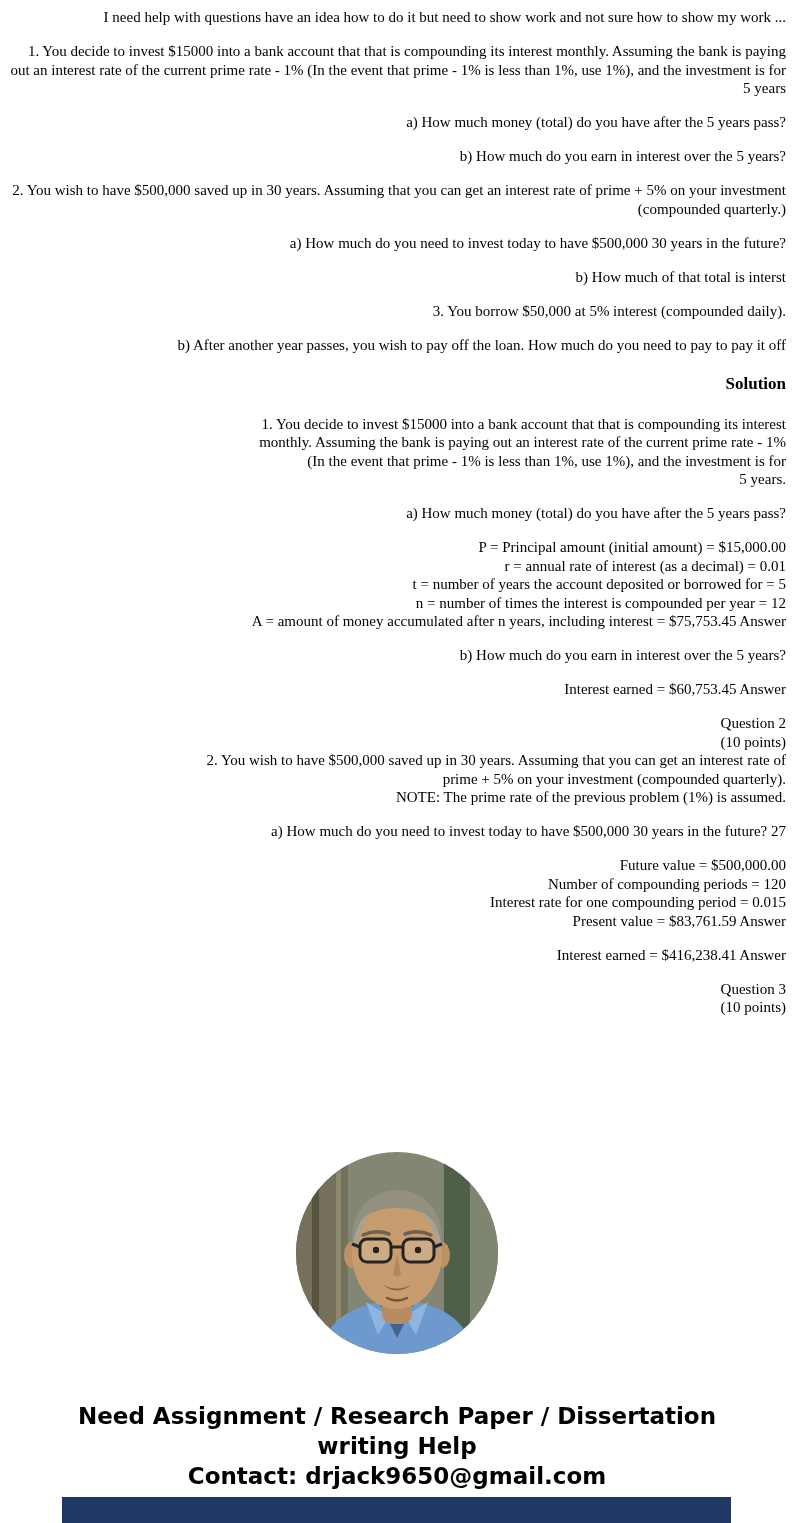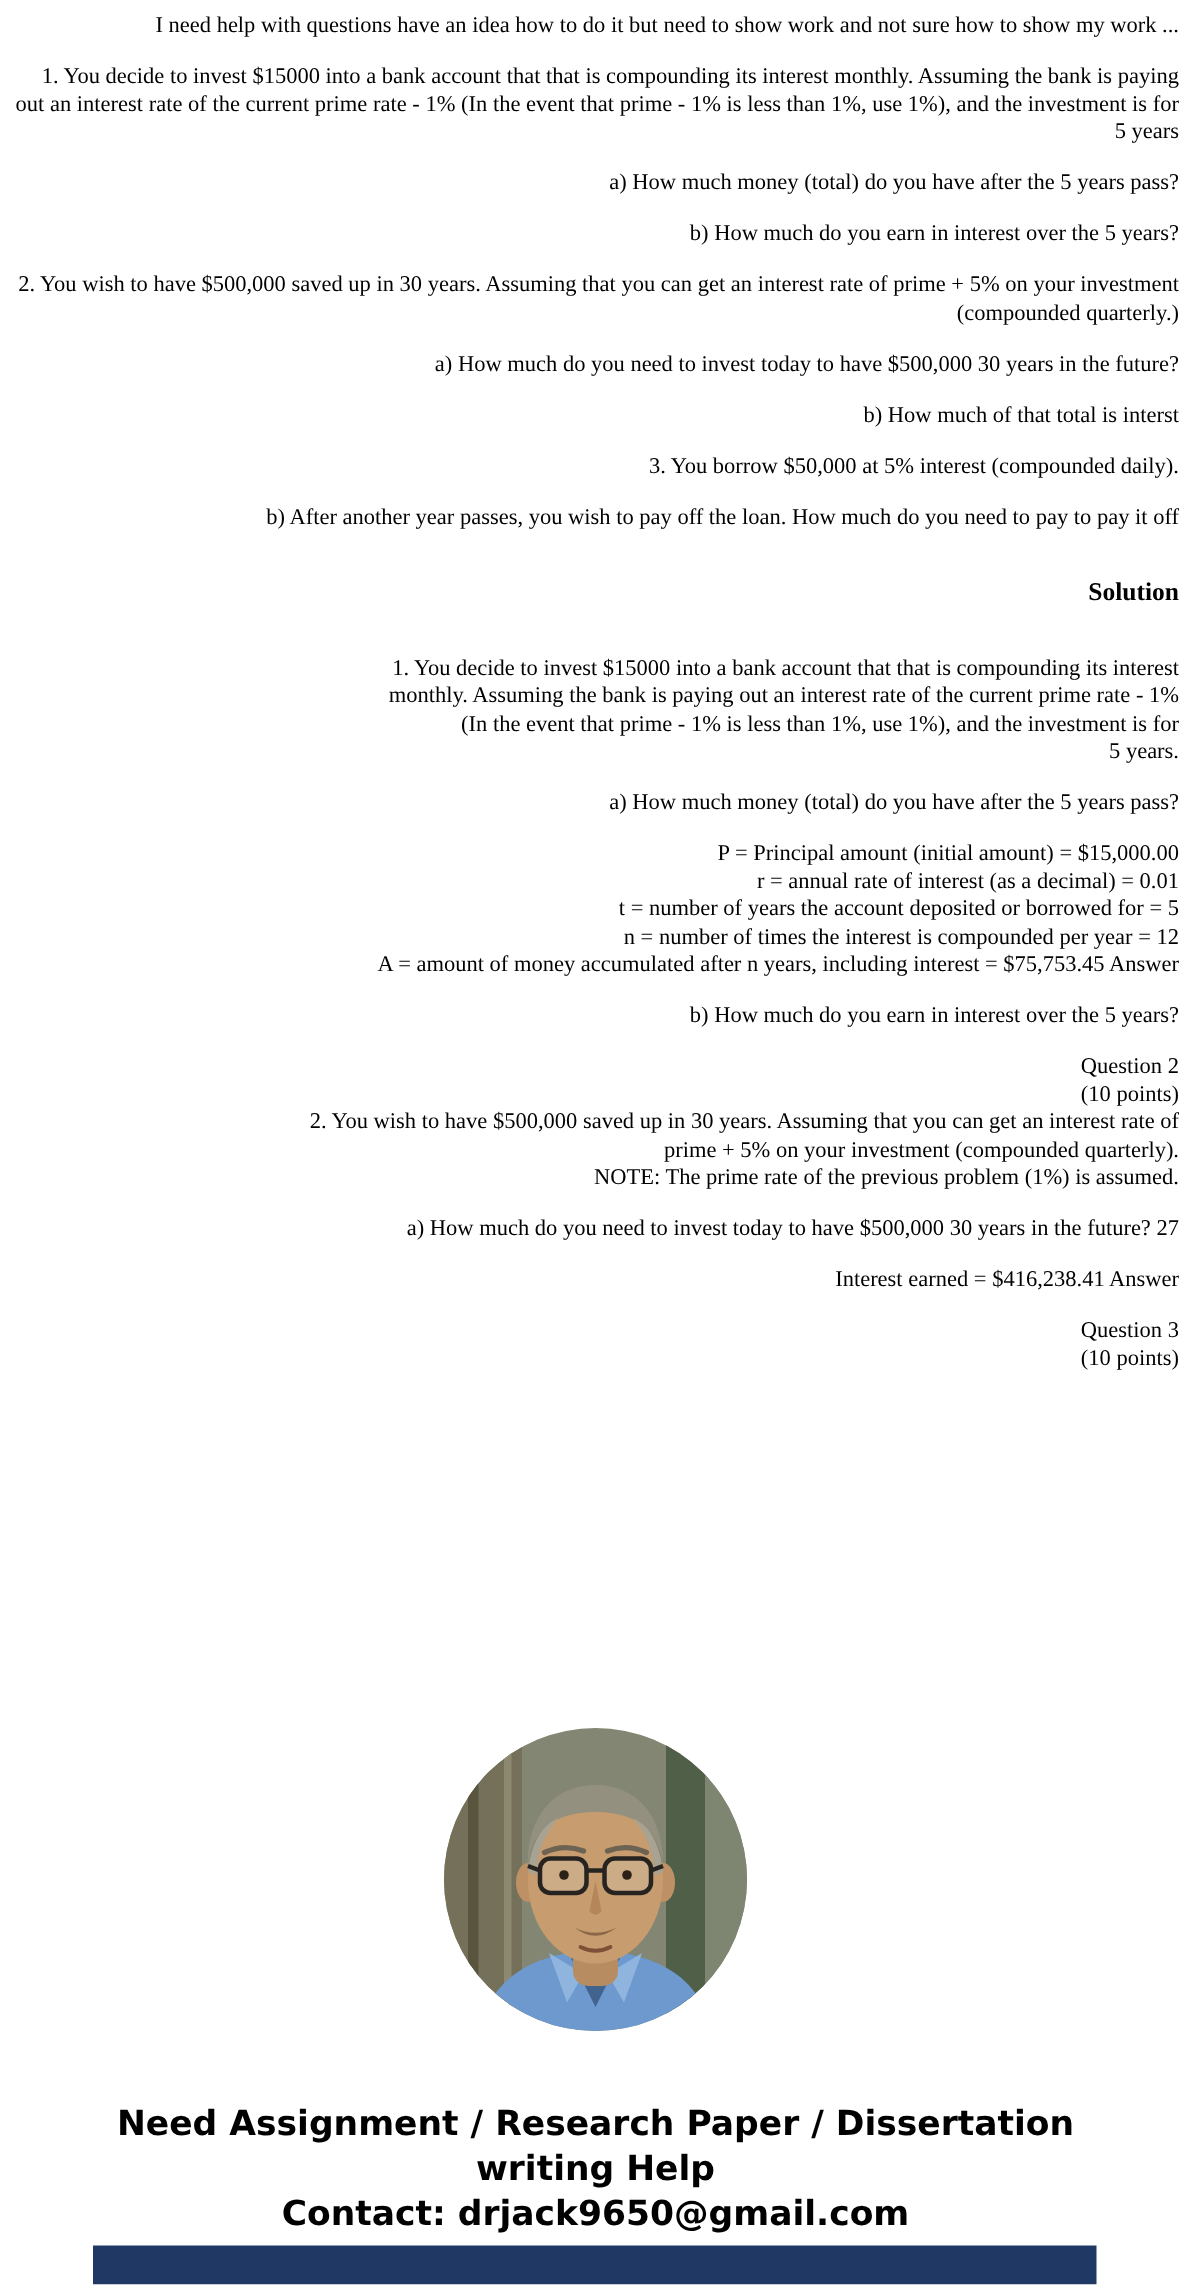--- a/index.html
+++ b/index.html
@@ -23,21 +23,21 @@
   }
   .doc-text p {
     margin: 15.5px 0;
     white-space: pre-line;
   }
   .doc-text p.first { margin-top: 6px; }
   .indent { padding-left: 48px; }
   .solution-heading {
     font-size: 17px;
     font-weight: bold;
-    margin: 32px 0;
+    margin: 21px 0;
     font-family: "Liberation Serif", serif;
   }
   .photo-wrap {
     width: 202px;
     height: 202px;
     margin: 27px auto 0 auto;
   }
   .footer-block {
     margin-top: 47px;
     text-align: center;
@@ -80,27 +80,32 @@
 monthly. Assuming the bank is paying out an interest rate of the current prime rate - 1%
 (In the event that prime - 1% is less than 1%, use 1%), and the investment is for
 5 years.</p>
   <p>a) How much money (total) do you have after the 5 years pass?</p>
   <p>P = Principal amount (initial amount) = $15,000.00
 r = annual rate of interest (as a decimal) = 0.01
 t = number of years the account deposited or borrowed for = 5
 n = number of times the interest is compounded per year = 12
 A = amount of money accumulated after n years, including interest = $75,753.45 Answer</p>
   <p>b) How much do you earn in interest over the 5 years?</p>
+  <p>Interest earned = $60,753.45 Answer</p>
 
   <p>Question 2
 (10 points)
 2. You wish to have $500,000 saved up in 30 years. Assuming that you can get an interest rate of
 prime + 5% on your investment (compounded quarterly).
 NOTE: The prime rate of the previous problem (1%) is assumed.</p>
   <p>a) How much do you need to invest today to have $500,000 30 years in the future? 27</p>
+  <p>Future value = $500,000.00
+Number of compounding periods = 120
+Interest rate for one compounding period = 0.015
+Present value = $83,761.59 Answer</p>
   <p>Interest earned = $416,238.41 Answer</p>
 
   <p>Question 3
 (10 points)</p>
 </div>
 
 <div class="photo-wrap">
   <svg viewBox="0 0 202 202" width="202" height="202" role="img">
     <defs>
       <clipPath id="circ">

